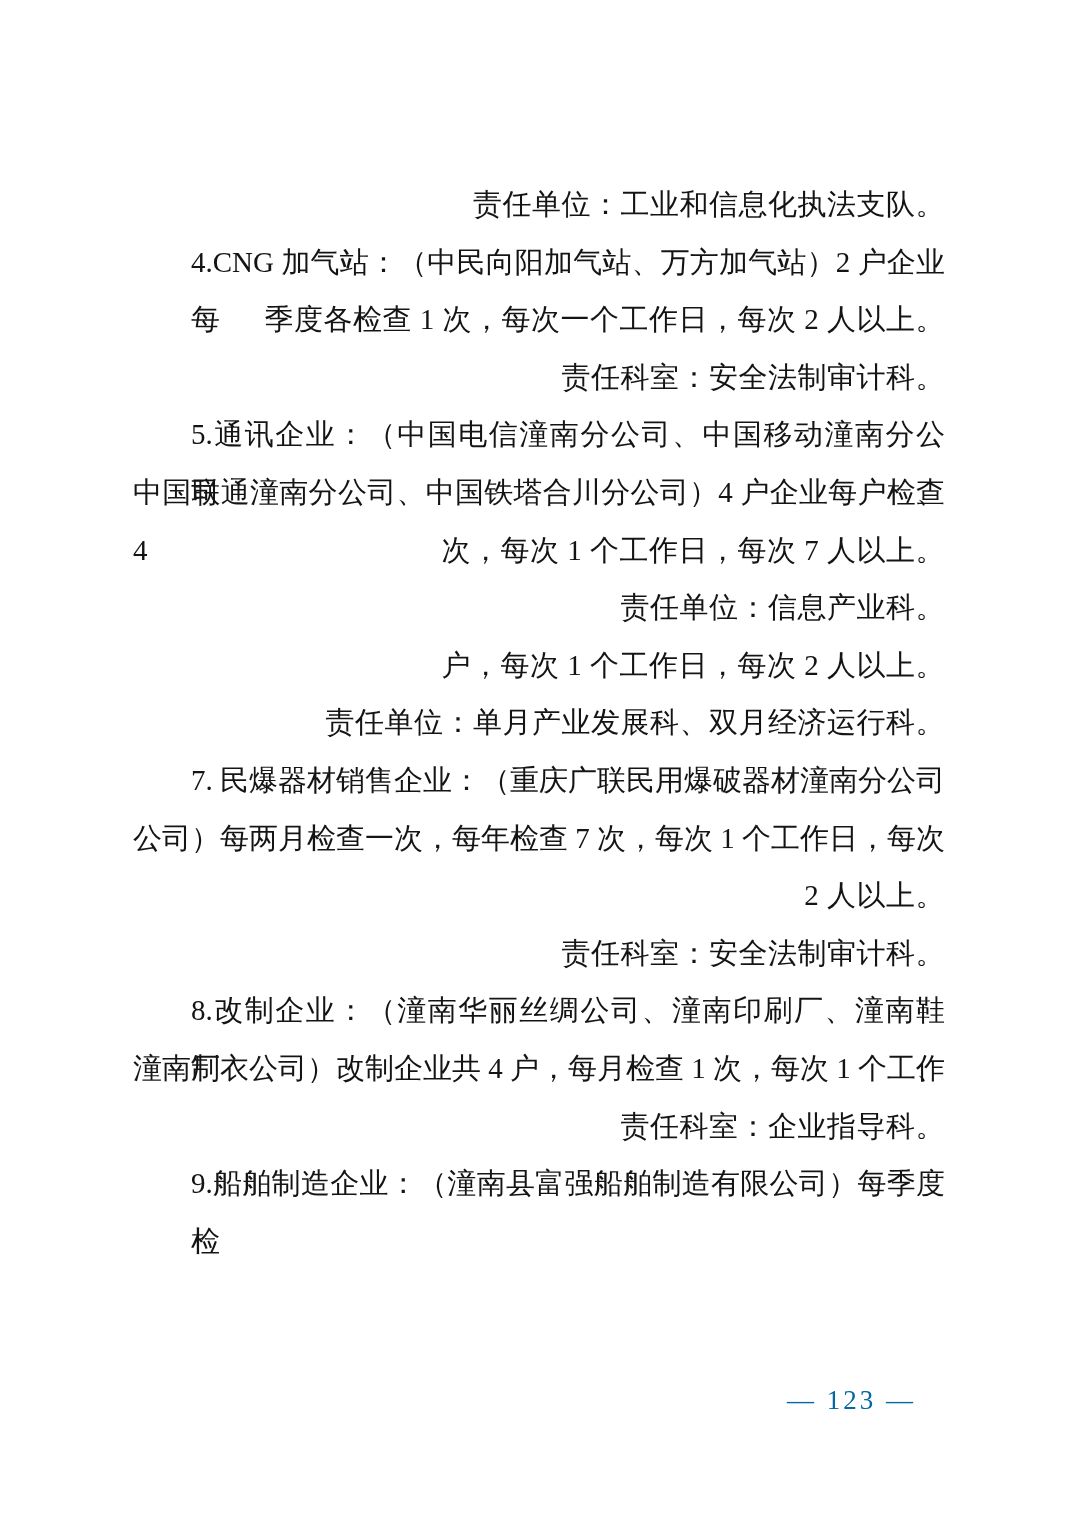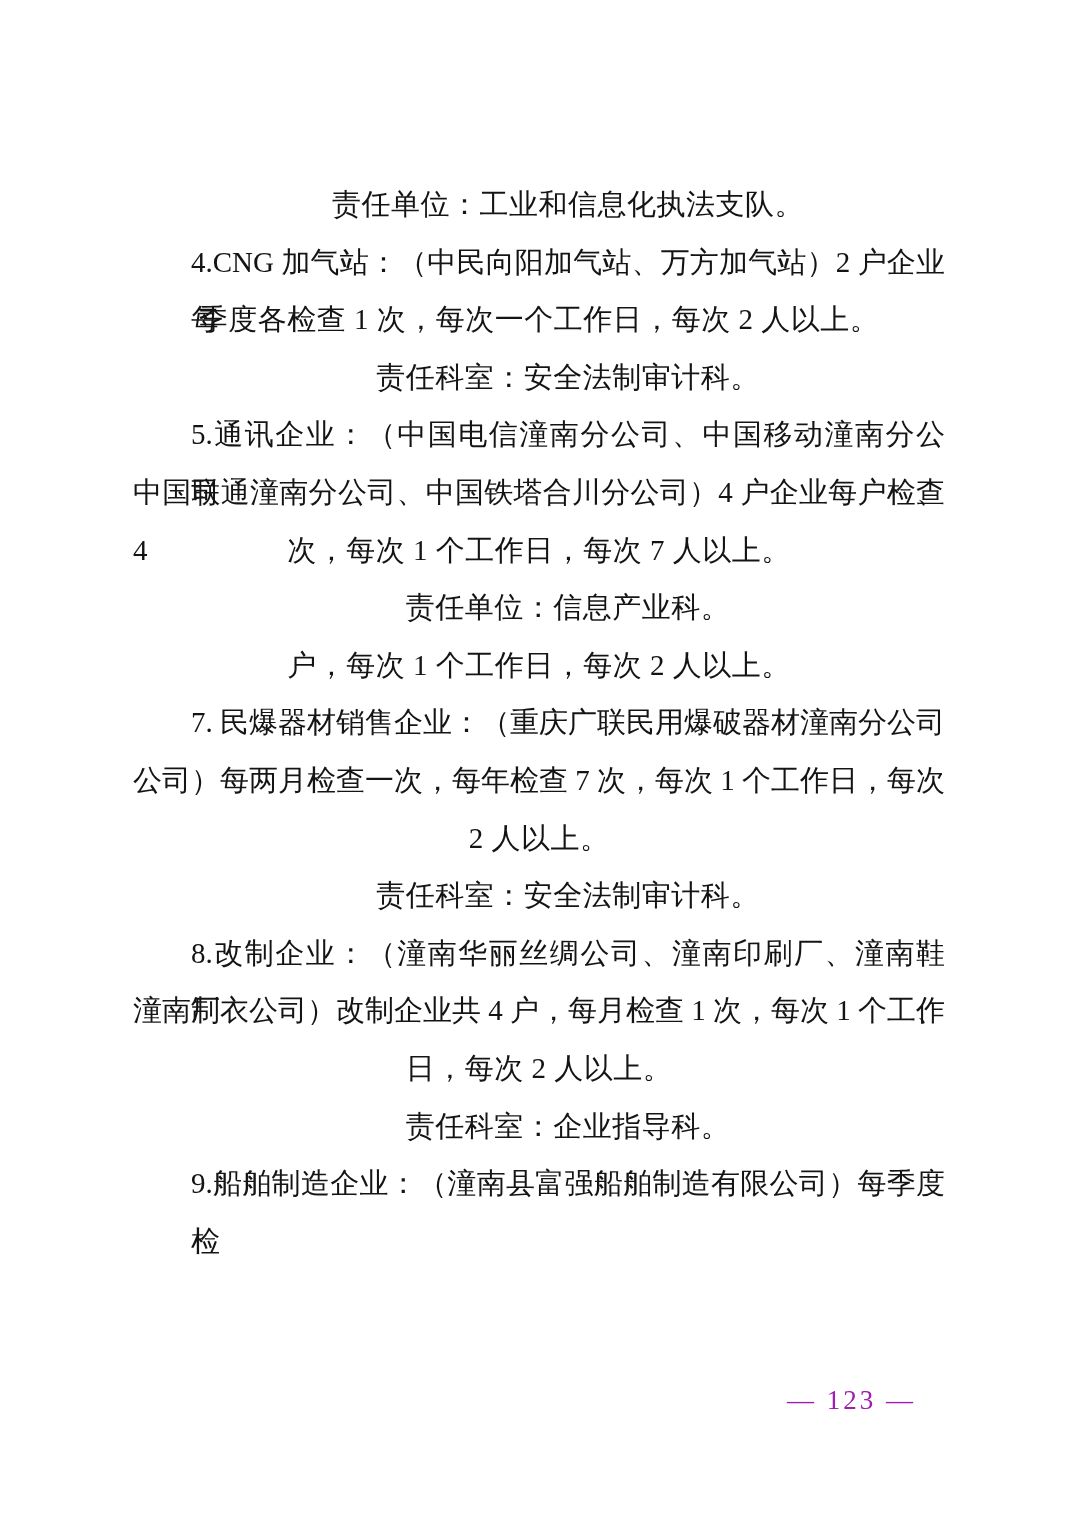--- a/index.html
+++ b/index.html
@@ -20,61 +20,61 @@
     position: absolute;
     top: 176px;
     left: 133px;
     width: 812px;
   }
   .line {
     font-size: 29px;
     line-height: 57.6px;
     height: 57.6px;
     white-space: nowrap;
-    text-align: center;
+    text-align: right;
     letter-spacing: 0.5px;
   }
   .line.indent {
     padding-left: 58px;
   }
   .line.fill {
     white-space: normal;
     text-align: justify;
     text-align-last: justify;
     letter-spacing: 0;
   }
   .page-footer {
     position: absolute;
     top: 1378px;
     right: 158px;
     font-size: 27px;
     line-height: 44px;
     letter-spacing: 3px;
-    color: #a21caf;
+    color: #0369a1;
   }
 </style>
 </head>
 <body>
 
 <div class="page">
   <div class="body-text">
     <div class="line indent">责任单位：工业和信息化执法支队。</div>
     <div class="line indent fill">4.CNG 加气站：（中民向阳加气站、万方加气站）2 户企业每</div>
     <div class="line">季度各检查 1 次，每次一个工作日，每次 2 人以上。</div>
     <div class="line indent">责任科室：安全法制审计科。</div>
     <div class="line indent fill">5.通讯企业：（中国电信潼南分公司、中国移动潼南分公司、</div>
     <div class="line fill">中国联通潼南分公司、中国铁塔合川分公司）4 户企业每户检查 4</div>
     <div class="line">次，每次 1 个工作日，每次 7 人以上。</div>
     <div class="line indent">责任单位：信息产业科。</div>
     <div class="line">户，每次 1 个工作日，每次 2 人以上。</div>
+    <div class="line indent">责任单位：单月产业发展科、双月经济运行科。</div>
     <div class="line indent fill">7. 民爆器材销售企业：（重庆广联民用爆破器材潼南分公司</div>
     <div class="line fill">公司）每两月检查一次，每年检查 7 次，每次 1 个工作日，每次</div>
     <div class="line">2 人以上。</div>
     <div class="line indent">责任科室：安全法制审计科。</div>
     <div class="line indent fill">8.改制企业：（潼南华丽丝绸公司、潼南印刷厂、潼南鞋厂、</div>
     <div class="line fill">潼南制衣公司）改制企业共 4 户，每月检查 1 次，每次 1 个工作</div>
-    <div class="line">日，每次 2 人以上。</div>
     <div class="line indent">责任科室：企业指导科。</div>
     <div class="line indent fill">9.船舶制造企业：（潼南县富强船舶制造有限公司）每季度检</div>
   </div>
 
   <div class="page-footer">— 123 —</div>
 </div>
 
 </body></html>

